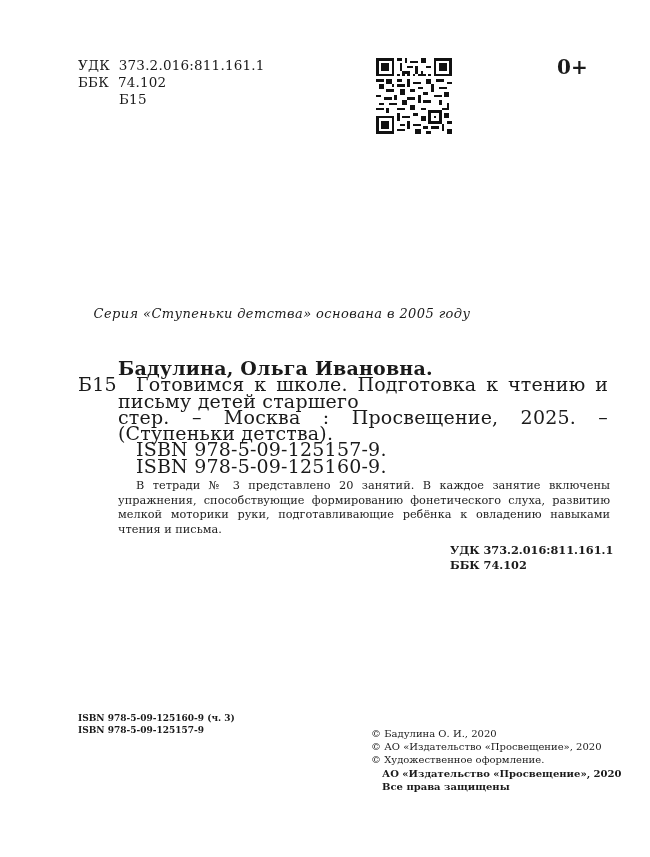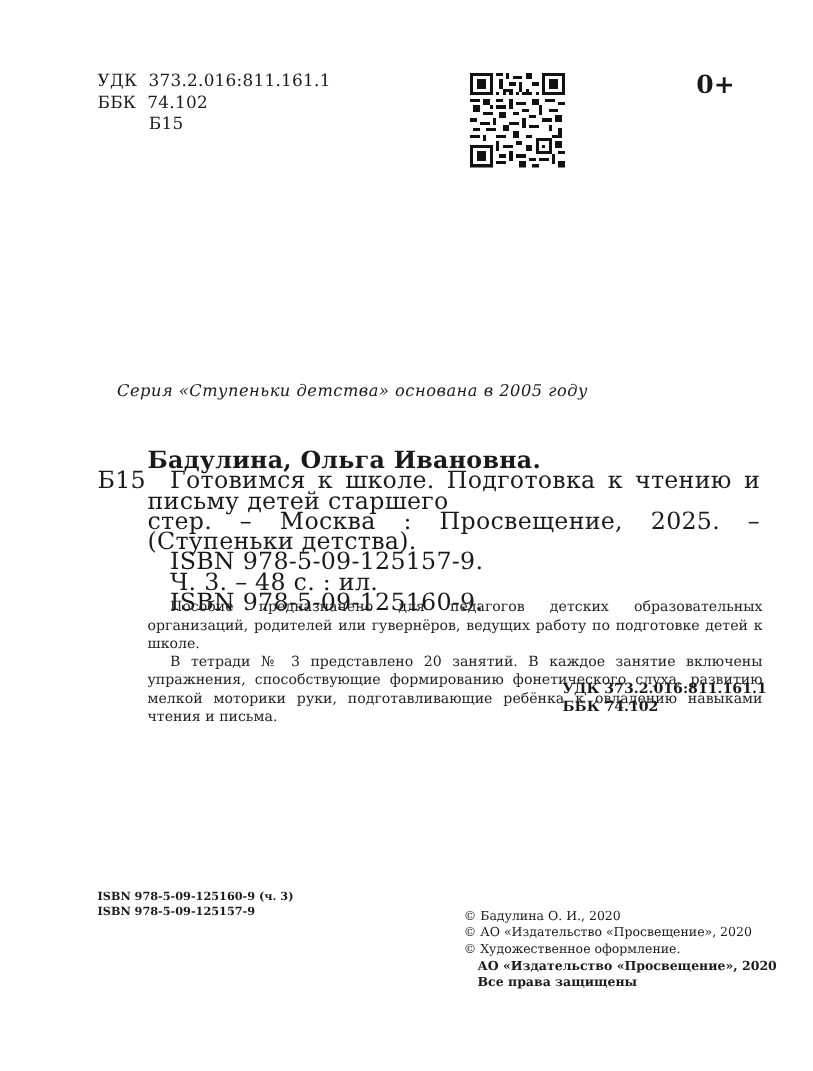--- a/index.html
+++ b/index.html
@@ -132,26 +132,24 @@
 <div class="abs biblio">
   <div class="author">Бадулина, Ольга Ивановна.</div>
   <div class="main">
     <div class="code">Б15</div>
     <div class="desc">
       <span class="first">Готовимся к школе. Подготовка к чтению и письму детей старшего</span>
       <span style="display:block">стер. – Москва : Просвещение, 2025. – (Ступеньки детства).</span>
     </div>
   </div>
   <div class="indent">ISBN 978-5-09-125157-9.</div>
-  <div class="indent">Ч. 3. – 48 с. : ил.</div>
   <div class="indent">ISBN 978-5-09-125160-9.</div>
 </div>
 
 <div class="abs annot">
-  <p>Пособие предназначено для педагогов детских образовательных организаций, родителей или гувернёров, ведущих работу по подготовке детей к школе.</p>
   <p>В тетради № 3 представлено 20 занятий. В каждое занятие включены упражнения, способствующие формированию фонетического слуха, развитию мелкой моторики руки, подготавливающие ребёнка к овладению навыками чтения и письма.</p>
 </div>
 <div class="abs annot-udk">
   <div>УДК 373.2.016:811.161.1</div>
   <div>ББК 74.102</div>
 </div>
 
 <div class="abs isbn-bottom">
   <div>ISBN 978-5-09-125160-9 (ч. 3)</div>
   <div>ISBN 978-5-09-125157-9</div>

